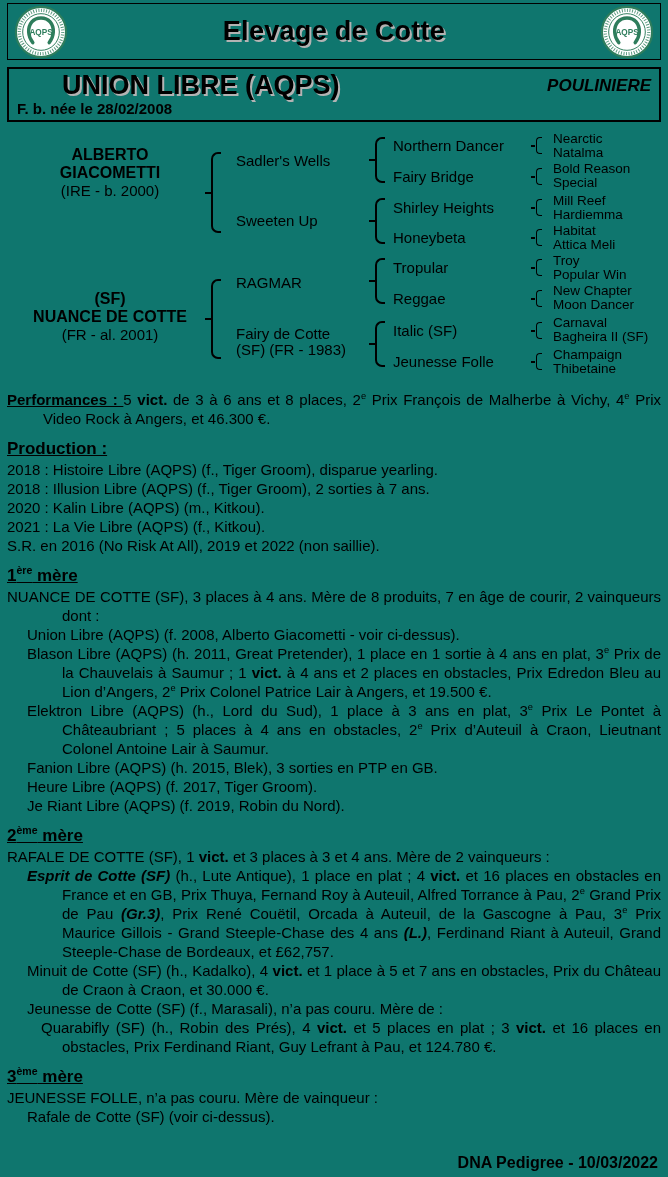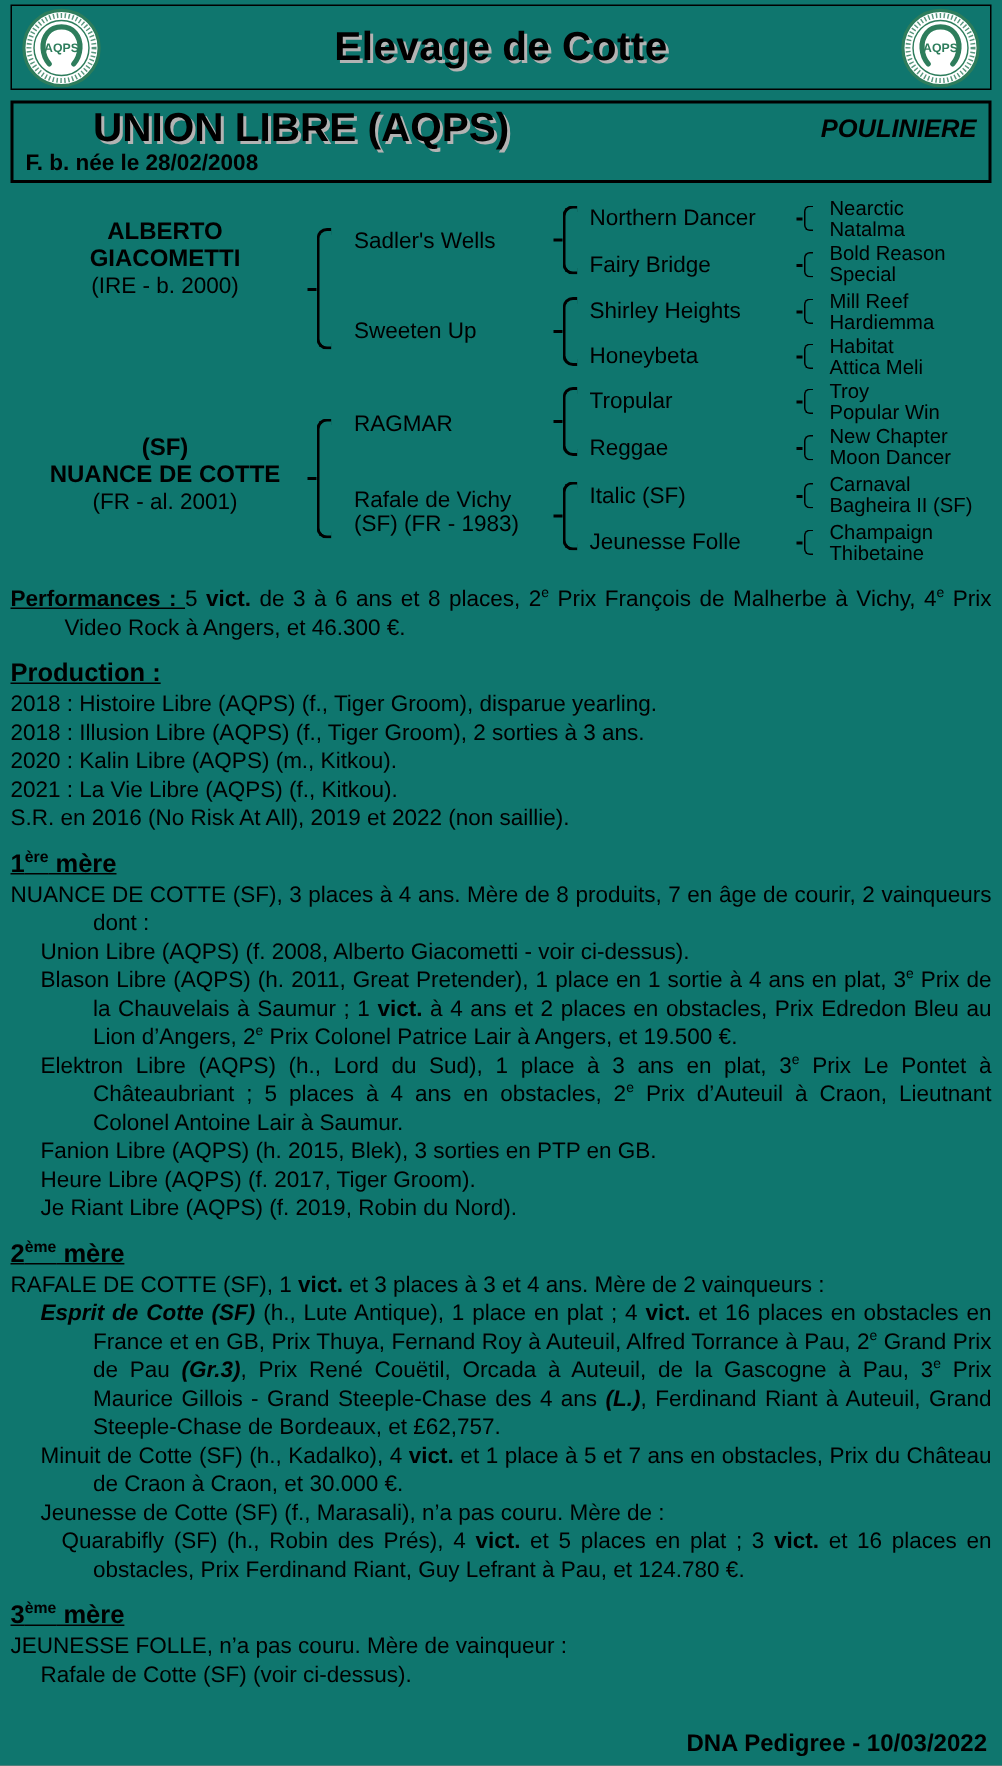--- a/index.html
+++ b/index.html
@@ -95,21 +95,21 @@
       <div class="g1-detail">(FR - al. 2001)</div>
     </div>
 
     <div class="brk" style="left:204px;top:28px;height:81px;"></div>
     <div class="brk" style="left:204px;top:155px;height:80px;"></div>
 
     <div class="g2" style="top:29px;">Sadler's Wells</div>
     <div class="g2" style="top:89px;">Sweeten Up</div>
     <div class="g2" style="top:151px;">RAGMAR</div>
     <div class="g2" style="top:202px;">
-      <div>Rafale de Vichy</div>
+      <div>Fairy de Cotte</div>
       <div>(SF) (FR - 1983)</div>
     </div>
 
     <div class="brk" style="left:368px;top:13px;height:46px;border-width:2px;"></div>
     <div class="brk" style="left:368px;top:74px;height:46px;"></div>
     <div class="brk" style="left:368px;top:134px;height:46px;"></div>
     <div class="brk" style="left:368px;top:197px;height:46px;"></div>
 
     <div class="g3" style="top:12px;">Northern Dancer</div>
     <div class="g3" style="top:43px;">Fairy Bridge</div>
@@ -162,21 +162,21 @@
       <div>Thibetaine</div>
     </div>
   </div>
 
   <div class="doc">
 
     <p class="just p-perf"><span class="b u">Performances : </span><span>5 </span><span class="b">vict.</span><span> de 3 à 6 ans et 8 places, 2</span><sup>e</sup><span> Prix François de Malherbe à Vichy, 4</span><sup>e</sup><span> Prix Video Rock à Angers, et 46.300 €.</span></p>
 
     <p class="sechead">Production :</p>
     <p>2018 : Histoire Libre (AQPS) (f., Tiger Groom), disparue yearling.</p>
-    <p>2018 : Illusion Libre (AQPS) (f., Tiger Groom), 2 sorties à 3 ans.</p>
+    <p>2018 : Illusion Libre (AQPS) (f., Tiger Groom), 2 sorties à 7 ans.</p>
     <p>2020 : Kalin Libre (AQPS) (m., Kitkou).</p>
     <p>2021 : La Vie Libre (AQPS) (f., Kitkou).</p>
     <p>S.R. en 2016 (No Risk At All), 2019 et 2022 (non saillie).</p>
 
     <p class="sechead"><span>1</span><sup>ère</sup><span> mère</span></p>
     <p class="just p-top"><span>NUANCE DE COTTE (SF), 3 places à 4 ans. Mère de 8 produits, 7 en âge de courir, 2 vainqueurs dont :</span></p>
     <p class="just p-c1"><span>Union Libre (AQPS) (f. 2008, Alberto Giacometti - voir ci-dessus).</span></p>
     <p class="just p-c1"><span>Blason Libre (AQPS) (h. 2011, Great Pretender), 1 place en 1 sortie à 4 ans en plat, 3</span><sup>e</sup><span> Prix de la Chauvelais à Saumur ; 1 </span><span class="b">vict.</span><span> à 4 ans et 2 places en obstacles, Prix Edredon Bleu au Lion d’Angers, 2</span><sup>e</sup><span> Prix Colonel Patrice Lair à Angers, et 19.500 €.</span></p>
     <p class="just p-c1"><span>Elektron Libre (AQPS) (h., Lord du Sud), 1 place à 3 ans en plat, 3</span><sup>e</sup><span> Prix Le Pontet à Châteaubriant ; 5 places à 4 ans en obstacles, 2</span><sup>e</sup><span> Prix d’Auteuil à Craon, Lieutnant Colonel Antoine Lair à Saumur.</span></p>
     <p class="just p-c1"><span>Fanion Libre (AQPS) (h. 2015, Blek), 3 sorties en PTP en GB.</span></p>

